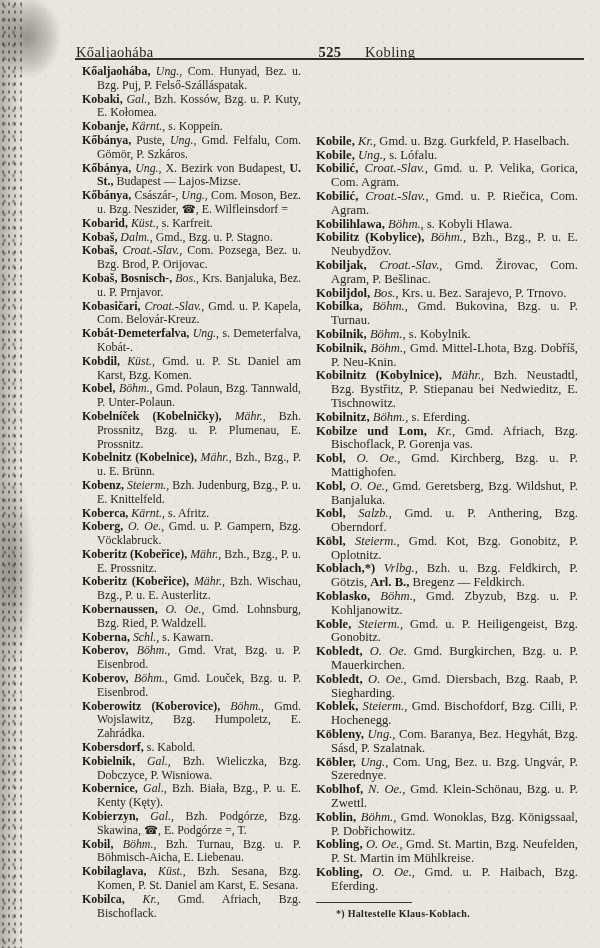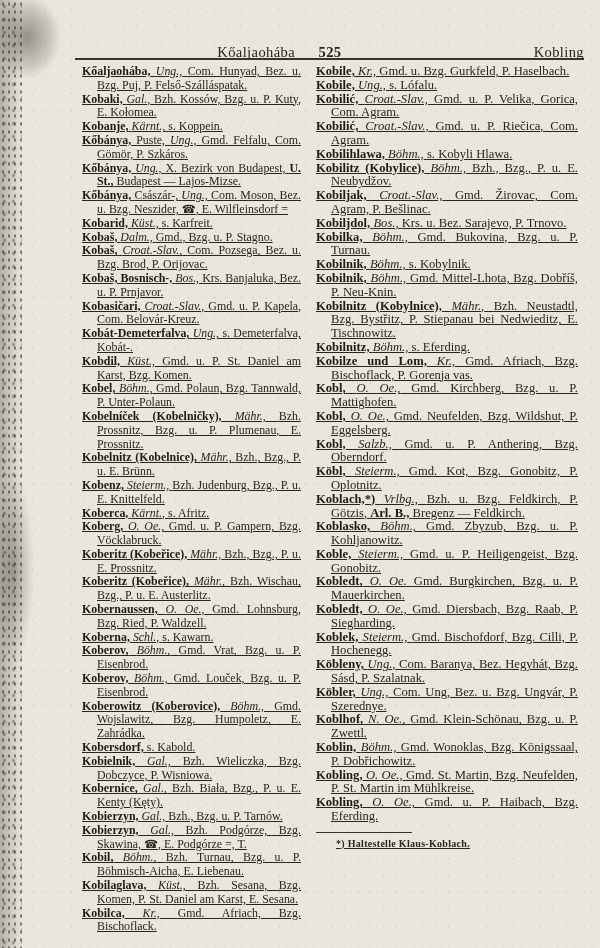--- a/index.html
+++ b/index.html
@@ -34,29 +34,29 @@
   }
   .mid-blob{
     position:absolute;left:-14px;top:440px;width:55px;height:260px;
     background:radial-gradient(closest-side, rgba(50,42,30,0.35), transparent 75%);
   }
   .header{
     position:absolute;left:76px;top:38px;width:508px;
     display:flex;align-items:baseline;
     font-size:14.5px;letter-spacing:0.4px;
   }
-  .h-side{flex:1;text-align:right;text-decoration:underline;}
+  .h-side{flex:1;text-align:left;text-decoration:underline;}
   .h-center{width:70px;text-align:center;font-weight:bold;margin-top:6px;}
   .header-rule{
     position:absolute;left:75px;top:58px;width:509px;height:0;
     border-top:2px solid #38322a;
   }
   .content{
     position:absolute;left:82px;top:65px;
-    display:flex;align-items:flex-start;text-decoration:underline;
+    display:flex;align-items:flex-end;
   }
   .col{text-align:justify;}
   .col-left{width:219px;font-size:11.9px;line-height:13.8px;}
   .col-right{width:262px;font-size:12.6px;line-height:13.8px;}
   .divider{width:1px;background:#4d463a;margin:0 7px 48px 7px;}
   .entry{margin:0;padding-left:15px;text-indent:-15px;}
   .seg-b{font-weight:bold;color:#1f1a12;}
   .seg-i{font-style:italic;}
   .icon{font-size:0.95em;line-height:1;}
   .footnote-rule{
@@ -106,21 +106,20 @@
         <p class="entry"><span class="seg-b">Koberitz (Kobeřice),</span> <span class="seg-i">Mähr.,</span> <span class="seg-n">Bzh., Bzg., P. u. E. Prossnitz.</span></p>
         <p class="entry"><span class="seg-b">Koberitz (Kobeřice),</span> <span class="seg-i">Mähr.,</span> <span class="seg-n">Bzh. Wischau, Bzg., P. u. E. Austerlitz.</span></p>
         <p class="entry"><span class="seg-b">Kobernaussen,</span> <span class="seg-i">O. Oe.,</span> <span class="seg-n">Gmd. Lohnsburg, Bzg. Ried, P. Waldzell.</span></p>
         <p class="entry"><span class="seg-b">Koberna,</span> <span class="seg-i">Schl.,</span> <span class="seg-n">s. Kawarn.</span></p>
         <p class="entry"><span class="seg-b">Koberov,</span> <span class="seg-i">Böhm.,</span> <span class="seg-n">Gmd. Vrat, Bzg. u. P. Eisenbrod.</span></p>
         <p class="entry"><span class="seg-b">Koberov,</span> <span class="seg-i">Böhm.,</span> <span class="seg-n">Gmd. Louček, Bzg. u. P. Eisenbrod.</span></p>
         <p class="entry"><span class="seg-b">Koberowitz (Koberovice),</span> <span class="seg-i">Böhm.,</span> <span class="seg-n">Gmd. Wojslawitz, Bzg. Humpoletz, E. Zahrádka.</span></p>
         <p class="entry"><span class="seg-b">Kobersdorf,</span> <span class="seg-n">s. Kabold.</span></p>
         <p class="entry"><span class="seg-b">Kobielnik,</span> <span class="seg-i">Gal.,</span> <span class="seg-n">Bzh. Wieliczka, Bzg. Dobczyce, P. Wisniowa.</span></p>
         <p class="entry"><span class="seg-b">Kobernice,</span> <span class="seg-i">Gal.,</span> <span class="seg-n">Bzh. Biała, Bzg., P. u. E. Kenty (Kęty).</span></p>
-        <p class="entry"><span class="seg-b">Kobierzyn,</span> <span class="seg-i">Gal.,</span> <span class="seg-n">Bzh., Bzg. u. P. Tarnów.</span></p>
         <p class="entry"><span class="seg-b">Kobierzyn,</span> <span class="seg-i">Gal.,</span> <span class="seg-n">Bzh. Podgórze, Bzg. Skawina,</span> <span class="icon">☎</span><span class="seg-n">, E. Podgórze =, T.</span></p>
         <p class="entry"><span class="seg-b">Kobil,</span> <span class="seg-i">Böhm.,</span> <span class="seg-n">Bzh. Turnau, Bzg. u. P. Böhmisch-Aicha, E. Liebenau.</span></p>
         <p class="entry"><span class="seg-b">Kobilaglava,</span> <span class="seg-i">Küst.,</span> <span class="seg-n">Bzh. Sesana, Bzg. Komen, P. St. Daniel am Karst, E. Sesana.</span></p>
         <p class="entry"><span class="seg-b">Kobilca,</span> <span class="seg-i">Kr.,</span> <span class="seg-n">Gmd. Afriach, Bzg. Bischoflack.</span></p>
       </div>
     <div class="divider"></div>
     <div class="col col-right">
       <div id="col-right-entries">
           <p class="entry"><span class="seg-b">Kobile,</span> <span class="seg-i">Kr.,</span> <span class="seg-n">Gmd. u. Bzg. Gurkfeld, P. Haselbach.</span></p>
           <p class="entry"><span class="seg-b">Kobile,</span> <span class="seg-i">Ung.,</span> <span class="seg-n">s. Lófalu.</span></p>
@@ -130,21 +129,21 @@
           <p class="entry"><span class="seg-b">Kobilitz (Kobylice),</span> <span class="seg-i">Böhm.,</span> <span class="seg-n">Bzh., Bzg., P. u. E. Neubydžov.</span></p>
           <p class="entry"><span class="seg-b">Kobiljak,</span> <span class="seg-i">Croat.-Slav.,</span> <span class="seg-n">Gmd. Žirovac, Com. Agram, P. Bešlinac.</span></p>
           <p class="entry"><span class="seg-b">Kobiljdol,</span> <span class="seg-i">Bos.,</span> <span class="seg-n">Krs. u. Bez. Sarajevo, P. Trnovo.</span></p>
           <p class="entry"><span class="seg-b">Kobilka,</span> <span class="seg-i">Böhm.,</span> <span class="seg-n">Gmd. Bukovina, Bzg. u. P. Turnau.</span></p>
           <p class="entry"><span class="seg-b">Kobilnik,</span> <span class="seg-i">Böhm.,</span> <span class="seg-n">s. Kobylnik.</span></p>
           <p class="entry"><span class="seg-b">Kobilnik,</span> <span class="seg-i">Böhm.,</span> <span class="seg-n">Gmd. Mittel-Lhota, Bzg. Dobříš, P. Neu-Knin.</span></p>
           <p class="entry"><span class="seg-b">Kobilnitz (Kobylnice),</span> <span class="seg-i">Mähr.,</span> <span class="seg-n">Bzh. Neustadtl, Bzg. Bystřitz, P. Stiepanau bei Nedwieditz, E. Tischnowitz.</span></p>
           <p class="entry"><span class="seg-b">Kobilnitz,</span> <span class="seg-i">Böhm.,</span> <span class="seg-n">s. Eferding.</span></p>
           <p class="entry"><span class="seg-b">Kobilze und Lom,</span> <span class="seg-i">Kr.,</span> <span class="seg-n">Gmd. Afriach, Bzg. Bischoflack, P. Gorenja vas.</span></p>
           <p class="entry"><span class="seg-b">Kobl,</span> <span class="seg-i">O. Oe.,</span> <span class="seg-n">Gmd. Kirchberg, Bzg. u. P. Mattighofen.</span></p>
-          <p class="entry"><span class="seg-b">Kobl,</span> <span class="seg-i">O. Oe.,</span> <span class="seg-n">Gmd. Neufelden, Bzg. Wildshut, P. Eggelsberg.</span></p>
+          <p class="entry"><span class="seg-b">Kobl,</span> <span class="seg-i">O. Oe.,</span> <span class="seg-n">Gmd. Geretsberg, Bzg. Wildshut, P. Banjaluka.</span></p>
           <p class="entry"><span class="seg-b">Kobl,</span> <span class="seg-i">Salzb.,</span> <span class="seg-n">Gmd. u. P. Anthering, Bzg. Oberndorf.</span></p>
           <p class="entry"><span class="seg-b">Köbl,</span> <span class="seg-i">Steierm.,</span> <span class="seg-n">Gmd. Kot, Bzg. Gonobitz, P. Oplotnitz.</span></p>
           <p class="entry"><span class="seg-b">Koblach,*)</span> <span class="seg-i">Vrlbg.,</span> <span class="seg-n">Bzh. u. Bzg. Feldkirch, P. Götzis,</span> <span class="seg-b">Arl. B.,</span> <span class="seg-n">Bregenz — Feldkirch.</span></p>
           <p class="entry"><span class="seg-b">Koblasko,</span> <span class="seg-i">Böhm.,</span> <span class="seg-n">Gmd. Zbyzub, Bzg. u. P. Kohljanowitz.</span></p>
           <p class="entry"><span class="seg-b">Koble,</span> <span class="seg-i">Steierm.,</span> <span class="seg-n">Gmd. u. P. Heiligengeist, Bzg. Gonobitz.</span></p>
           <p class="entry"><span class="seg-b">Kobledt,</span> <span class="seg-i">O. Oe.</span> <span class="seg-n">Gmd. Burgkirchen, Bzg. u. P. Mauerkirchen.</span></p>
           <p class="entry"><span class="seg-b">Kobledt,</span> <span class="seg-i">O. Oe.,</span> <span class="seg-n">Gmd. Diersbach, Bzg. Raab, P. Siegharding.</span></p>
           <p class="entry"><span class="seg-b">Koblek,</span> <span class="seg-i">Steierm.,</span> <span class="seg-n">Gmd. Bischofdorf, Bzg. Cilli, P. Hochenegg.</span></p>
           <p class="entry"><span class="seg-b">Köbleny,</span> <span class="seg-i">Ung.,</span> <span class="seg-n">Com. Baranya, Bez. Hegyhát, Bzg. Sásd, P. Szalatnak.</span></p>
           <p class="entry"><span class="seg-b">Köbler,</span> <span class="seg-i">Ung.,</span> <span class="seg-n">Com. Ung, Bez. u. Bzg. Ungvár, P. Szerednye.</span></p>

